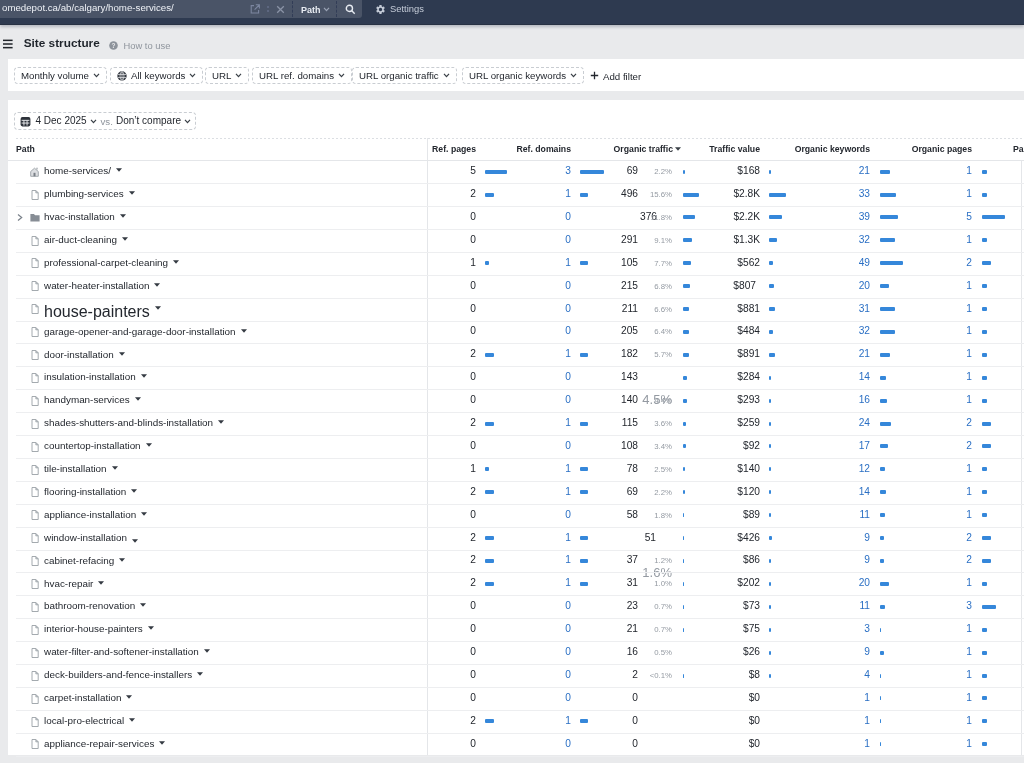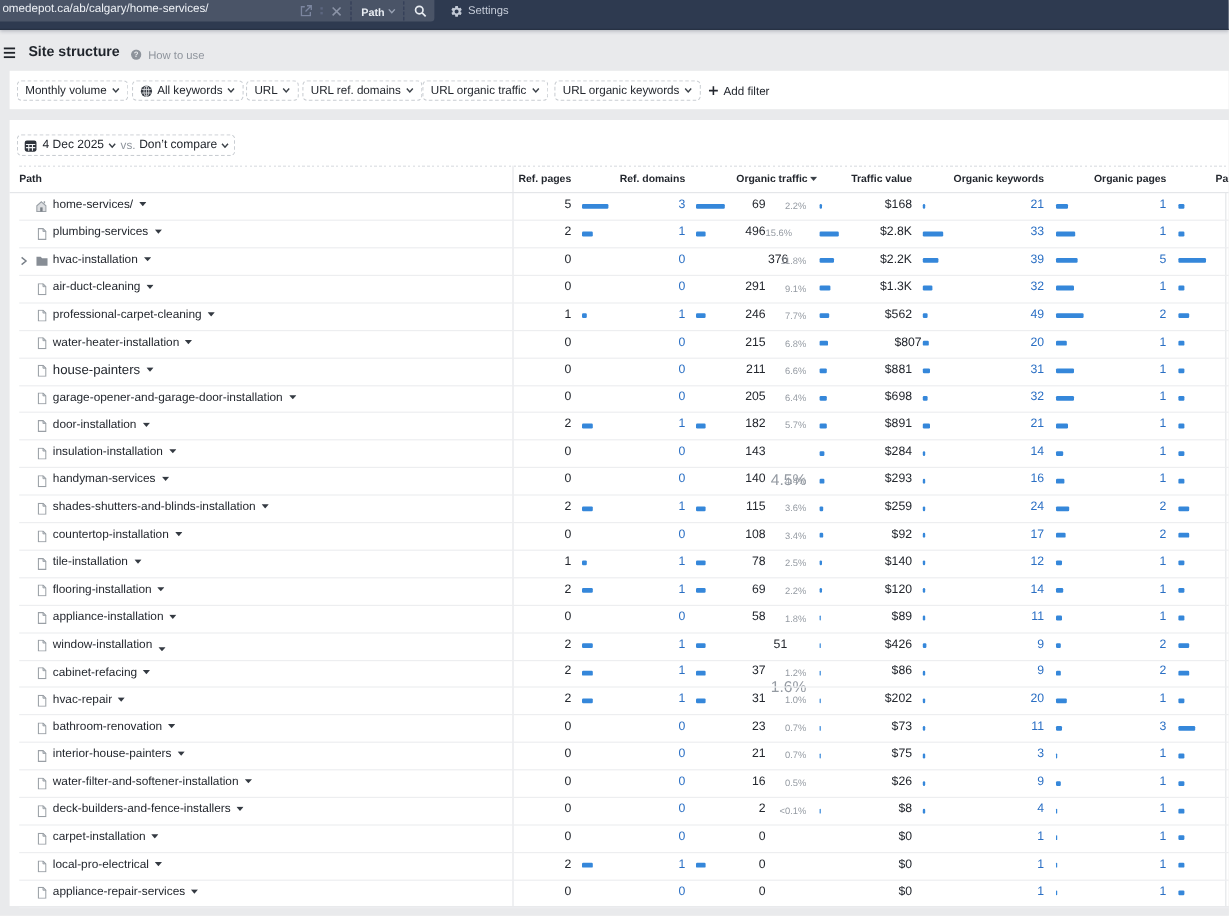--- a/index.html
+++ b/index.html
@@ -201,21 +201,21 @@
       <svg width="6" height="4" viewBox="0 0 6 4">
         <path d="M0 0.3 H6 L3 3.8 Z" fill="#343a42"></path>
       </svg>
     </span>
   </div>
 <div class="t r n" style="right:548px;top:189.0px">2</div>
 <div class="bar" style="left:484.7px;top:192.5px;width:9.1px"></div>
 <div class="t r n" style="right:453px;top:189.0px;color:#2a6fc4">1</div>
 <div class="bar" style="left:580.0px;top:192.5px;width:8.1px"></div>
 <div class="t r n" style="right:386px;top:189.0px">496</div>
-<div class="t r" style="right:364px;top:191.0px;font-size:7.8px;color:#949aa2">15.6%</div>
+<div class="t r" style="right:352px;top:191.0px;font-size:7.8px;color:#949aa2">15.6%</div>
 <div class="bar" style="left:682.5px;top:192.5px;width:16.3px"></div>
 <div class="t r n" style="right:264px;top:189.0px">$2.8K</div>
 <div class="bar" style="left:769.4px;top:192.5px;width:16.4px"></div>
 <div class="t r n" style="right:154px;top:189.0px;color:#2a6fc4">33</div>
 <div class="bar" style="left:879.5px;top:192.5px;width:16.0px"></div>
 <div class="t r n" style="right:52px;top:189.0px;color:#2a6fc4">1</div>
 <div class="bar" style="left:982.3px;top:192.5px;width:4.5px"></div>
 <div class="a" style="left:16px;top:228.9px;width:1008px;height:1px;background:#edeef0"></div>
 <div class="ico" style="left:16px;top:212.9px">
     <svg width="7" height="9" viewBox="0 0 7 9">
@@ -284,21 +284,21 @@
     <span style="margin-top:2px;display:flex">
       <svg width="6" height="4" viewBox="0 0 6 4">
         <path d="M0 0.3 H6 L3 3.8 Z" fill="#343a42"></path>
       </svg>
     </span>
   </div>
 <div class="t r n" style="right:548px;top:257.7px">1</div>
 <div class="bar" style="left:484.7px;top:261.2px;width:4.5px"></div>
 <div class="t r n" style="right:453px;top:257.7px;color:#2a6fc4">1</div>
 <div class="bar" style="left:580.0px;top:261.2px;width:8.1px"></div>
-<div class="t r n" style="right:386px;top:257.7px">246</div>
+<div class="t r n" style="right:386px;top:257.7px">105</div>
 <div class="t r" style="right:352px;top:259.7px;font-size:7.8px;color:#949aa2">7.7%</div>
 <div class="bar" style="left:682.5px;top:261.2px;width:8.1px"></div>
 <div class="t r n" style="right:264px;top:257.7px">$562</div>
 <div class="bar" style="left:769.4px;top:261.2px;width:3.3px"></div>
 <div class="t r n" style="right:154px;top:257.7px;color:#2a6fc4">49</div>
 <div class="bar" style="left:879.5px;top:261.2px;width:23.8px"></div>
 <div class="t r n" style="right:52px;top:257.7px;color:#2a6fc4">2</div>
 <div class="bar" style="left:982.3px;top:261.2px;width:9.0px"></div>
 <div class="a" style="left:16px;top:297.6px;width:1008px;height:1px;background:#edeef0"></div>
 <div class="ico" style="left:30.5px;top:281.3px">
@@ -313,35 +313,35 @@
       <svg width="6" height="4" viewBox="0 0 6 4">
         <path d="M0 0.3 H6 L3 3.8 Z" fill="#343a42"></path>
       </svg>
     </span>
   </div>
 <div class="t r n" style="right:548px;top:280.6px">0</div>
 <div class="t r n" style="right:453px;top:280.6px;color:#2a6fc4">0</div>
 <div class="t r n" style="right:386px;top:280.6px">215</div>
 <div class="t r" style="right:352px;top:282.6px;font-size:7.8px;color:#949aa2">6.8%</div>
 <div class="bar" style="left:682.5px;top:284.1px;width:7.1px"></div>
-<div class="t r n" style="right:256px;top:280.6px">$807</div>
+<div class="t r n" style="right:268px;top:280.6px">$807</div>
 <div class="bar" style="left:769.4px;top:284.1px;width:4.7px"></div>
 <div class="t r n" style="right:154px;top:280.6px;color:#2a6fc4">20</div>
 <div class="bar" style="left:879.5px;top:284.1px;width:9.7px"></div>
 <div class="t r n" style="right:52px;top:280.6px;color:#2a6fc4">1</div>
 <div class="bar" style="left:982.3px;top:284.1px;width:4.5px"></div>
 <div class="a" style="left:16px;top:320.5px;width:1008px;height:1px;background:#edeef0"></div>
 <div class="ico" style="left:30.5px;top:304.2px">
     <svg width="8" height="10" viewBox="0 0 8 10">
       <path d="M1 0.5 H4.8 L7.2 2.9 V9.5 H1 Z" fill="#fff" stroke="#9aa0a6" stroke-width="0.9"></path>
       <path d="M4.8 0.5 V2.9 H7.2 Z" fill="#c9cdd2" stroke="#9aa0a6" stroke-width="0.7"></path>
     </svg>
   </div>
 <div class="a" style="left:44px;top:303.7px;display:flex;align-items:flex-start;gap:5px">
-    <span style="font-size:11px;color:#23272e;line-height:1;white-space:nowrap">house-painters</span>
+    <span style="font-size:16px;color:#23272e;line-height:1;white-space:nowrap">house-painters</span>
     <span style="margin-top:2px;display:flex">
       <svg width="6" height="4" viewBox="0 0 6 4">
         <path d="M0 0.3 H6 L3 3.8 Z" fill="#343a42"></path>
       </svg>
     </span>
   </div>
 <div class="t r n" style="right:548px;top:303.5px">0</div>
 <div class="t r n" style="right:453px;top:303.5px;color:#2a6fc4">0</div>
 <div class="t r n" style="right:386px;top:303.5px">211</div>
 <div class="t r" style="right:352px;top:305.5px;font-size:7.8px;color:#949aa2">6.6%</div>
@@ -365,21 +365,21 @@
       <svg width="6" height="4" viewBox="0 0 6 4">
         <path d="M0 0.3 H6 L3 3.8 Z" fill="#343a42"></path>
       </svg>
     </span>
   </div>
 <div class="t r n" style="right:548px;top:326.4px">0</div>
 <div class="t r n" style="right:453px;top:326.4px;color:#2a6fc4">0</div>
 <div class="t r n" style="right:386px;top:326.4px">205</div>
 <div class="t r" style="right:352px;top:328.4px;font-size:7.8px;color:#949aa2">6.4%</div>
 <div class="bar" style="left:682.5px;top:329.9px;width:6.7px"></div>
-<div class="t r n" style="right:264px;top:326.4px">$698</div>
+<div class="t r n" style="right:264px;top:326.4px">$484</div>
 <div class="bar" style="left:769.4px;top:329.9px;width:4.1px"></div>
 <div class="t r n" style="right:154px;top:326.4px;color:#2a6fc4">32</div>
 <div class="bar" style="left:879.5px;top:329.9px;width:15.5px"></div>
 <div class="t r n" style="right:52px;top:326.4px;color:#2a6fc4">1</div>
 <div class="bar" style="left:982.3px;top:329.9px;width:4.5px"></div>
 <div class="a" style="left:16px;top:366.3px;width:1008px;height:1px;background:#edeef0"></div>
 <div class="ico" style="left:30.5px;top:350.0px">
     <svg width="8" height="10" viewBox="0 0 8 10">
       <path d="M1 0.5 H4.8 L7.2 2.9 V9.5 H1 Z" fill="#fff" stroke="#9aa0a6" stroke-width="0.9"></path>
       <path d="M4.8 0.5 V2.9 H7.2 Z" fill="#c9cdd2" stroke="#9aa0a6" stroke-width="0.7"></path>

